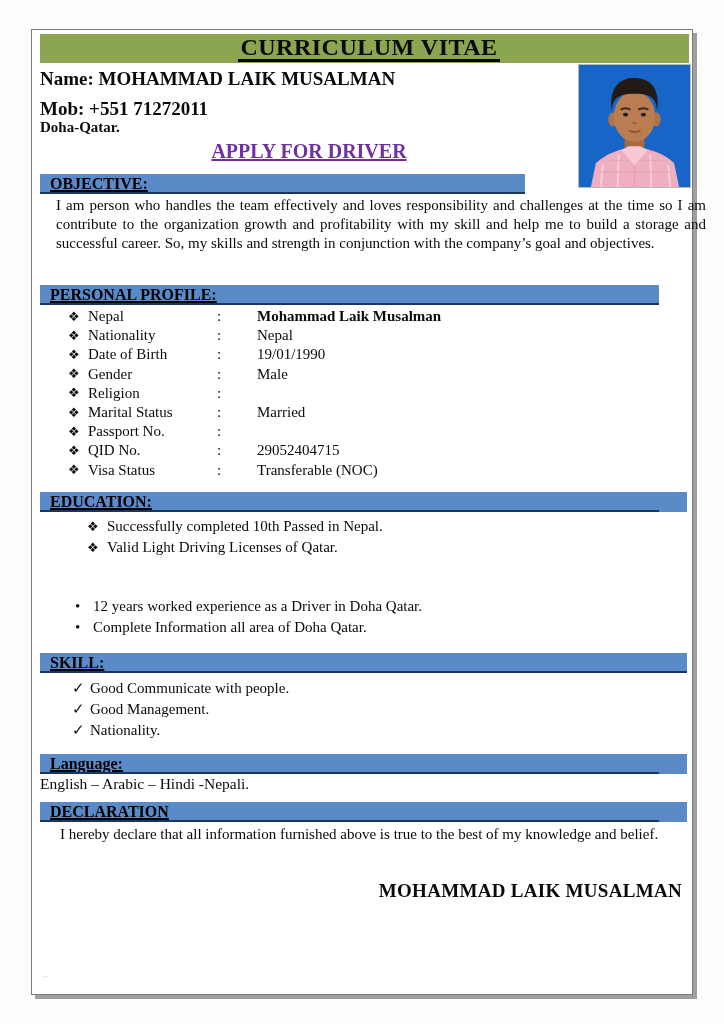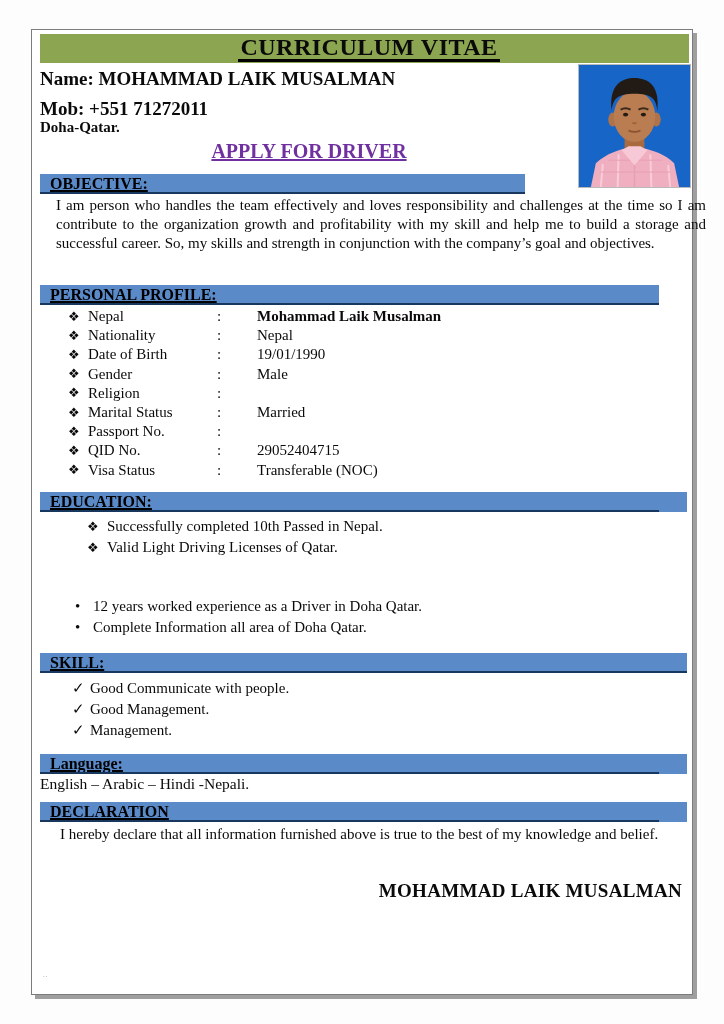--- a/index.html
+++ b/index.html
@@ -250,21 +250,21 @@
         <div class="li">
           <span class="blt">✓</span>
           <span>Good Communicate with people.</span>
         </div>
         <div class="li">
           <span class="blt">✓</span>
           <span>Good Management.</span>
         </div>
         <div class="li">
           <span class="blt">✓</span>
-          <span>Management.</span>
+          <span>Nationality.</span>
         </div>
       </div>
 
     <div class="sec-bar w-std bar-language">
       <span class="sec-title">Language:</span>
         <i class="ln"></i>
     </div>
     <div class="lang-body">English – Arabic – Hindi -Nepali.</div>
 
     <div class="sec-bar w-std bar-declaration">

